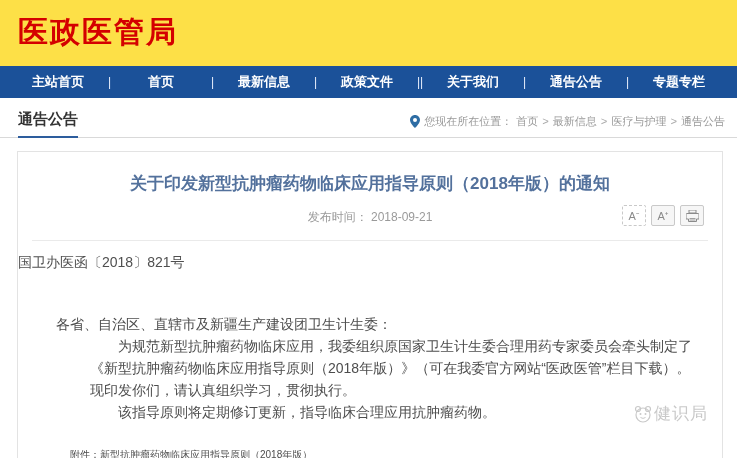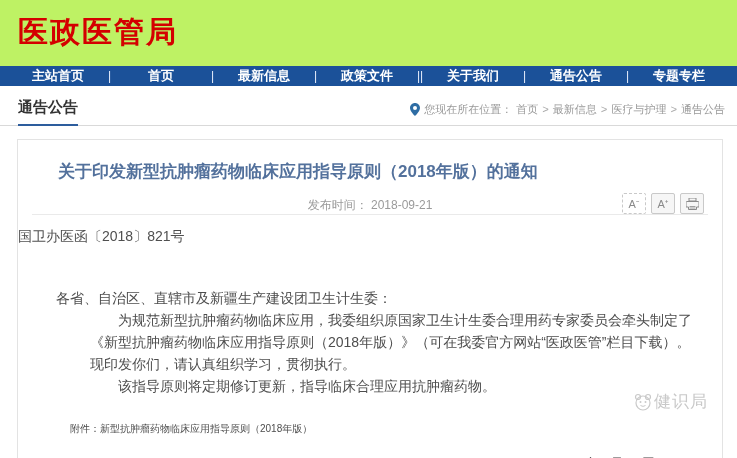--- a/index.html
+++ b/index.html
@@ -1,47 +1,47 @@
 <!DOCTYPE html>
 <html><head>
 <meta charset="utf-8">
 <style>
   * { margin:0; padding:0; box-sizing:border-box; }
   html,body { width:737px; height:458px; overflow:hidden; background:#fff;
     font-family:"Liberation Sans", sans-serif; }
 
   
-  .header { height:66px; padding:12px 0 0 18px; background:#bef264; }
+  .header { height:66px; padding:12px 0 0 18px; background:#fde047; }
   .logo { font-size:30px; font-weight:bold; color:#d40000; letter-spacing:2px; }
 
   
-  .nav { height:20px; background:#1b5199; display:flex; align-items:center;
+  .nav { height:32px; background:#1b5199; display:flex; align-items:center;
     padding:0 8px; }
   .nav-item { flex:1; text-align:center; color:#fff; font-size:13px;
     font-weight:bold; cursor:pointer; white-space:nowrap; }
   .nav-sep { color:#e8eefc; font-size:12px; }
 
   
   .section-bar { display:flex; justify-content:space-between; align-items:flex-end;
     margin-top:12px; border-bottom:1px solid #d9d9d9; padding-left:18px;gap:44px; }
   .section-title { font-size:15px; font-weight:bold; color:#333;
     padding-bottom:7px; border-bottom:2px solid #2d5d9d; margin-bottom:-1px; }
   .breadcrumb { display:flex; align-items:center; gap:4px; font-size:11px;
     color:#999; padding:0 12px 8px 0;font-family:Liberation Mono, monospace; }
   .crumb { color:#999; cursor:pointer; }
   .crumb-sep { color:#aaa; }
   .pin-icon { width:10px; height:13px; display:inline-block; }
 
   
   .card { position:relative; margin:13px 14px 0 17px; height:340px;
     border:1px solid #e3e3e3; background:#fff; padding-top:20px; }
-  .article-title { text-align:left; font-size:17px; font-weight:bold;
+  .article-title { text-align:center; font-size:17px; font-weight:bold;
     color:#53719c; padding:0 40px; }
   .meta-row { position:relative; text-align:center; font-size:12px; color:#9a9a9a;
-    margin:14px 14px 0 14px; border-bottom:1px solid #eaeaea; }
+    margin:14px 14px 0 14px; padding-bottom:14px; border-bottom:1px solid #eaeaea; }
   .tools { position:absolute; right:4px; top:-4px; display:flex; gap:5px; }
   .tool-btn { min-width:24px; height:21px; padding:0 3px; display:flex;
     align-items:center; justify-content:center; font-size:11px; color:#8a8a8a;
     background:#f6f6f6; border:1px solid #c9c9c9; border-radius:2px; cursor:pointer; }
   .tool-btn.dashed { border-style:dashed; background:#fff; }
   .printer-icon svg { display:block; }
 
   .doc-number { text-align:left; padding-right:32px; margin-top:13px;
     font-size:14px; color:#4f4f4f; }
 

